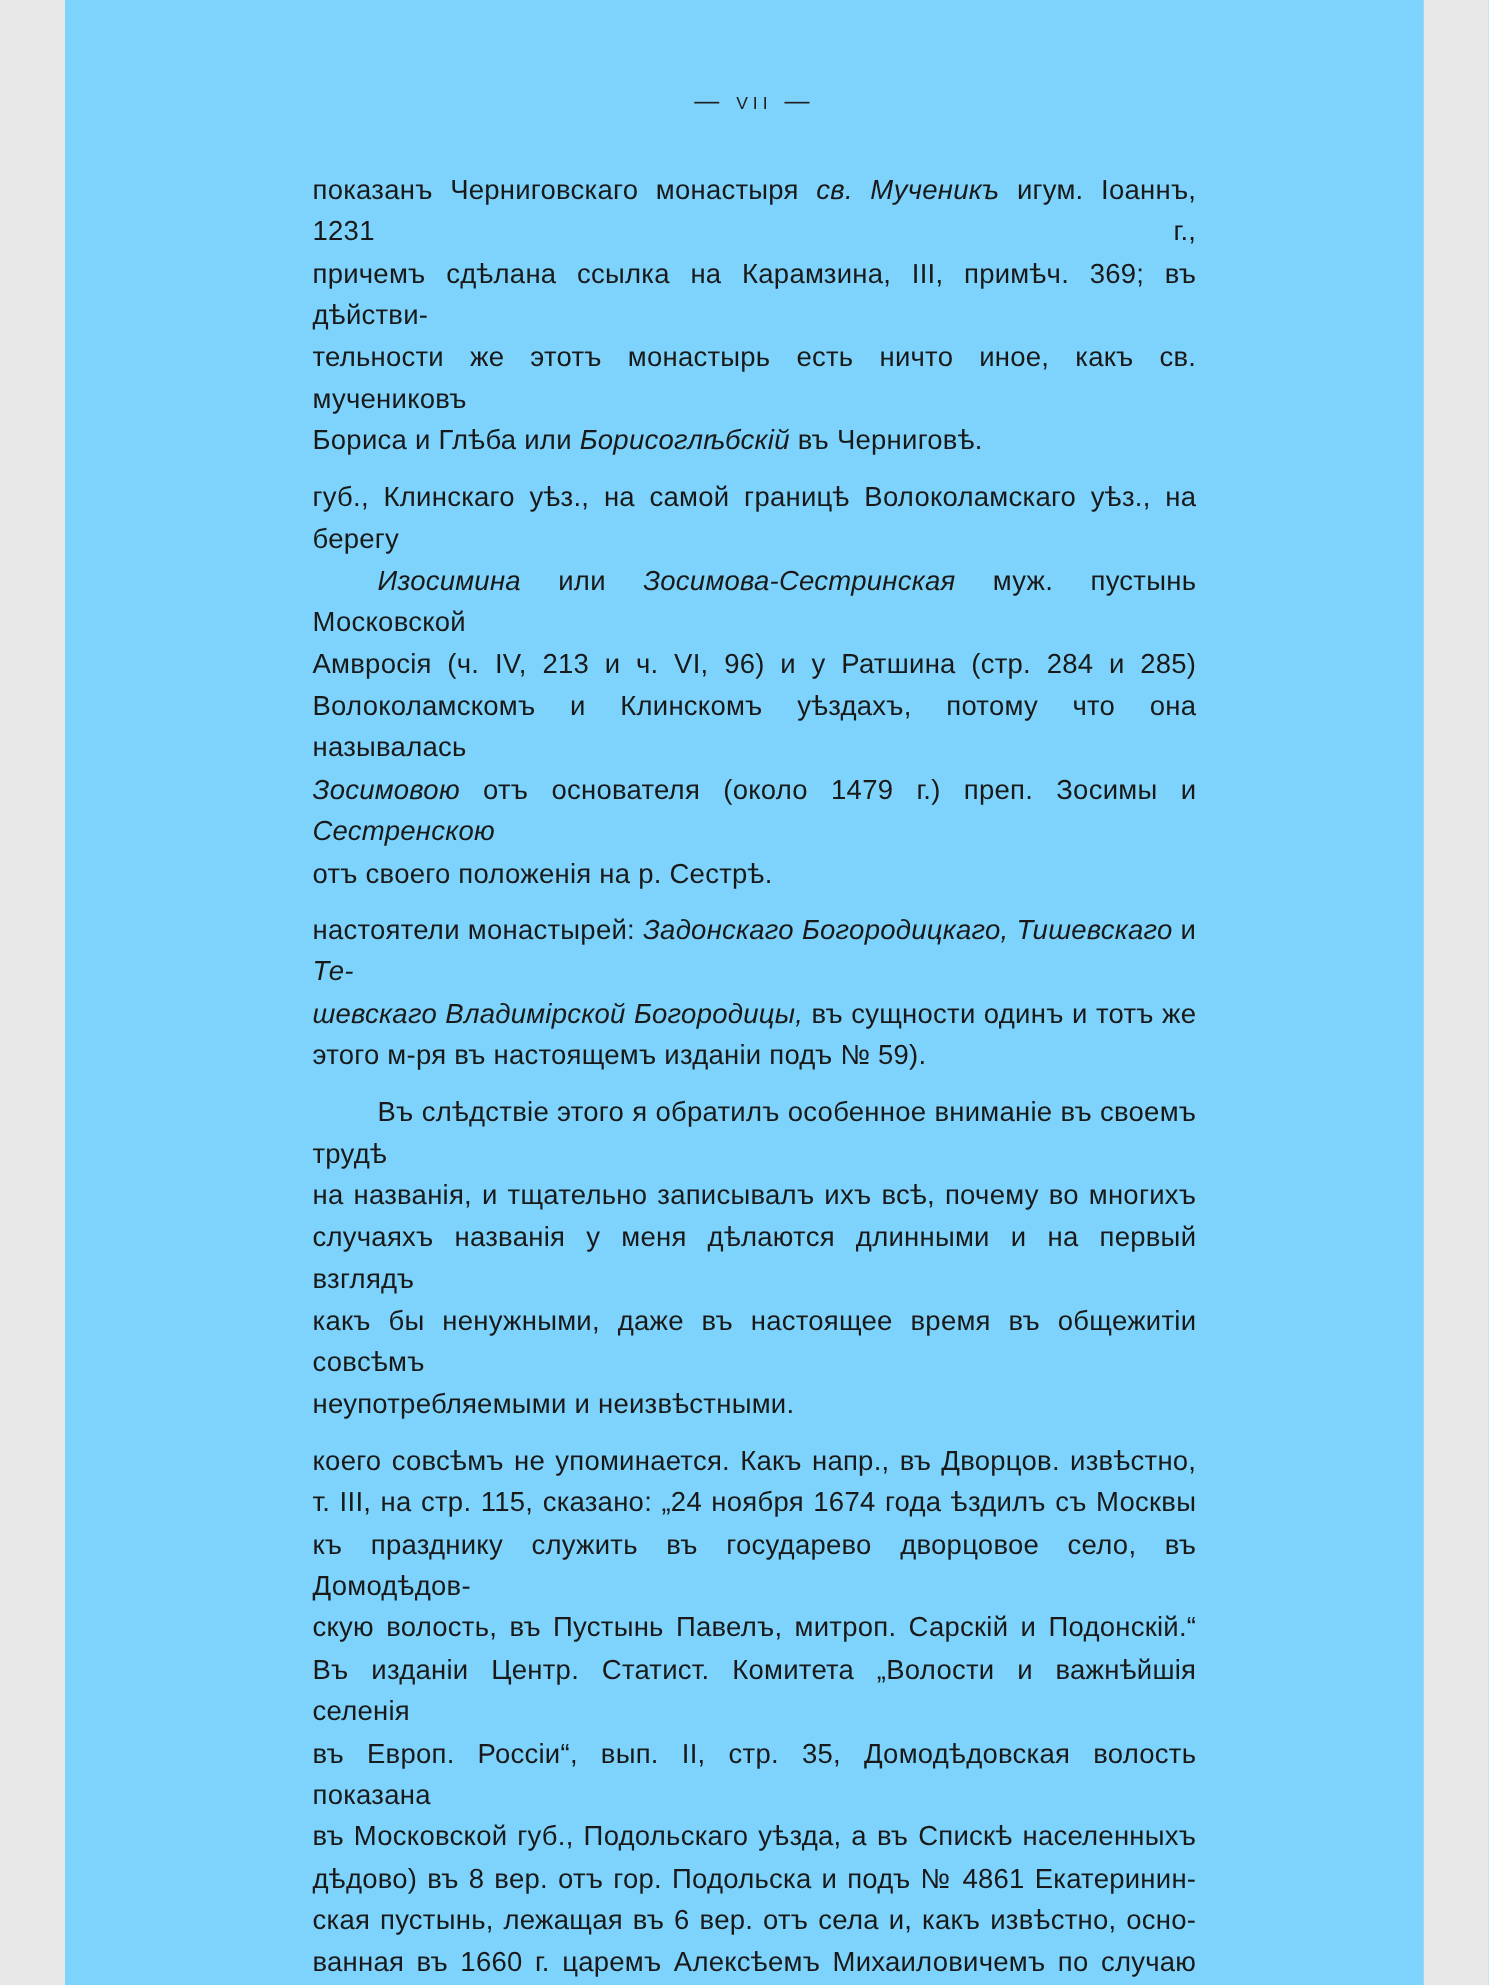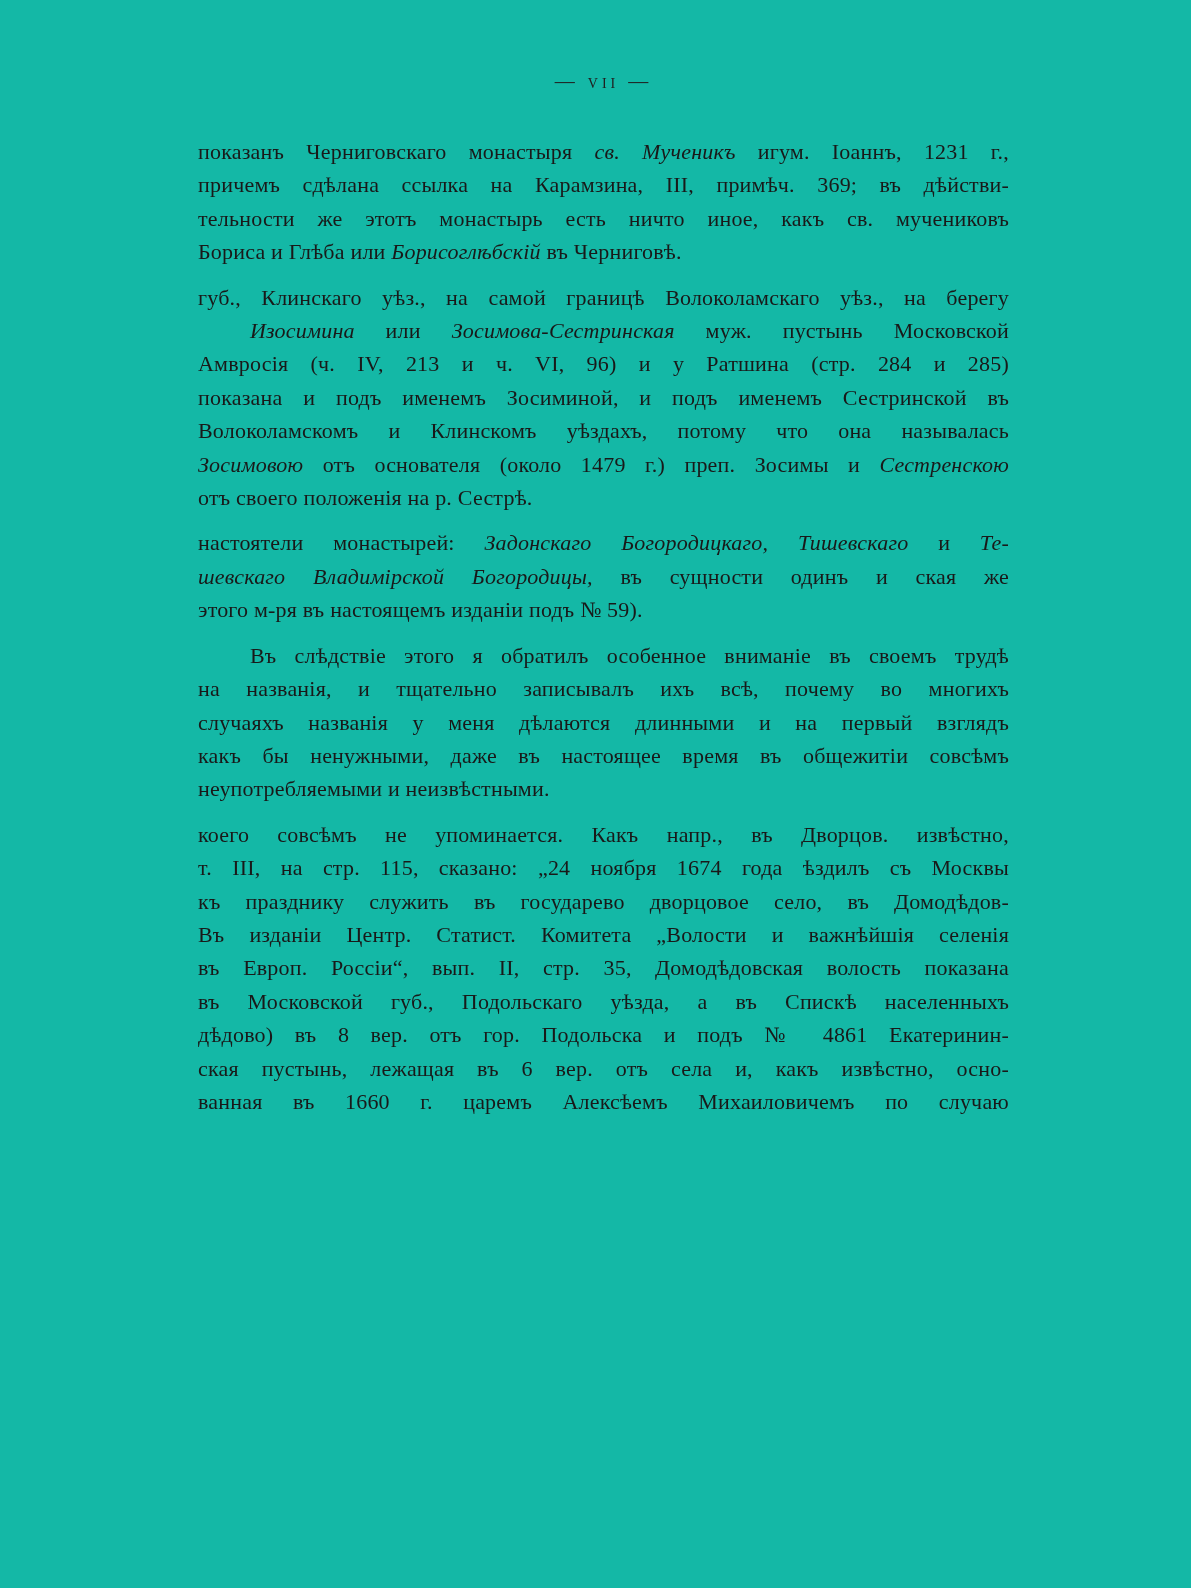--- a/index.html
+++ b/index.html
@@ -1,26 +1,26 @@
 <!DOCTYPE html>
 <html><head>
 <meta charset="utf-8">
 <style>
   html, body { margin: 0; padding: 0; }
   body { background: #e8e8e8; }
   .page {
     position: relative;
-    width: 1191px;
+    width: 1087px;
     height: 1588px;
     margin: 0 auto;
-    background: #14b8a6;
+    background: #7dd3fc;
     box-sizing: border-box;
     padding: 70px 170px 0 186px;
     overflow: hidden;
-    font-family: Liberation Serif, serif;
+    font-family: Liberation Sans, sans-serif;
     color: #191919;
   }
   .page-number {
     text-align: center;
     font-size: 20px;
     font-variant: small-caps;
     letter-spacing: 4px;
     margin-bottom: 42px;
     color: #202020;
   }
@@ -48,41 +48,41 @@
       <div class="paragraph">
         <div class="line"><span>показанъ Черниговскаго монастыря </span><span class="it">св. Мученикъ</span><span> игум. Іоаннъ, 1231 г.,</span></div>
         <div class="line"><span>причемъ сдѣлана ссылка на Карамзина, III, примѣч. 369; въ дѣйстви-</span></div>
         <div class="line"><span>тельности же этотъ монастырь есть ничто иное, какъ св. мучениковъ</span></div>
         <div class="line last"><span>Бориса и Глѣба или </span><span class="it">Борисоглѣбскій</span><span> въ Черниговѣ.</span></div>
       </div>
       <div class="paragraph">
         <div class="line"><span>губ., Клинскаго уѣз., на самой границѣ Волоколамскаго уѣз., на берегу</span></div>
         <div class="line indent"><span class="it">Изосимина</span><span> или </span><span class="it">Зосимова-Сестринская</span><span> муж. пустынь Московской</span></div>
         <div class="line"><span>Амвросія (ч. IV, 213 и ч. VI, 96) и у Ратшина (стр. 284 и 285)</span></div>
-        <div class="line"><span>показана и подъ именемъ Зосиминой, и подъ именемъ Сестринской въ</span></div>
         <div class="line"><span>Волоколамскомъ и Клинскомъ уѣздахъ, потому что она называлась</span></div>
         <div class="line"><span class="it">Зосимовою</span><span> отъ основателя (около 1479 г.) преп. Зосимы и </span><span class="it">Сестренскою</span></div>
         <div class="line last"><span>отъ своего положенія на р. Сестрѣ.</span></div>
       </div>
       <div class="paragraph">
         <div class="line"><span>настоятели монастырей: </span><span class="it">Задонскаго Богородицкаго, Тишевскаго</span><span> и </span><span class="it">Те-</span></div>
-        <div class="line"><span class="it">шевскаго Владимірской Богородицы,</span><span> въ сущности одинъ и ская же</span></div>
+        <div class="line"><span class="it">шевскаго Владимірской Богородицы,</span><span> въ сущности одинъ и тотъ же</span></div>
         <div class="line last"><span>этого м-ря въ настоящемъ изданіи подъ № 59).</span></div>
       </div>
       <div class="paragraph">
         <div class="line indent"><span>Въ слѣдствіе этого я обратилъ особенное вниманіе въ своемъ трудѣ</span></div>
         <div class="line"><span>на названія, и тщательно записывалъ ихъ всѣ, почему во многихъ</span></div>
         <div class="line"><span>случаяхъ названія у меня дѣлаются длинными и на первый взглядъ</span></div>
         <div class="line"><span>какъ бы ненужными, даже въ настоящее время въ общежитіи совсѣмъ</span></div>
         <div class="line last"><span>неупотребляемыми и неизвѣстными.</span></div>
       </div>
       <div class="paragraph">
         <div class="line"><span>коего совсѣмъ не упоминается. Какъ напр., въ Дворцов. извѣстно,</span></div>
         <div class="line"><span>т. III, на стр. 115, сказано: „24 ноября 1674 года ѣздилъ съ Москвы</span></div>
         <div class="line"><span>къ празднику служить въ государево дворцовое село, въ Домодѣдов-</span></div>
+        <div class="line"><span>скую волость, въ Пустынь Павелъ, митроп. Сарскій и Подонскій.“</span></div>
         <div class="line"><span>Въ изданіи Центр. Статист. Комитета „Волости и важнѣйшія селенія</span></div>
         <div class="line"><span>въ Европ. Россіи“, вып. II, стр. 35, Домодѣдовская волость показана</span></div>
         <div class="line"><span>въ Московской губ., Подольскаго уѣзда, а въ Спискѣ населенныхъ</span></div>
         <div class="line"><span>дѣдово) въ 8 вер. отъ гор. Подольска и подъ № 4861 Екатеринин-</span></div>
         <div class="line"><span>ская пустынь, лежащая въ 6 вер. отъ села и, какъ извѣстно, осно-</span></div>
         <div class="line"><span>ванная въ 1660 г. царемъ Алексѣемъ Михаиловичемъ по случаю</span></div>
       </div>
     </div>
 </div>
 

